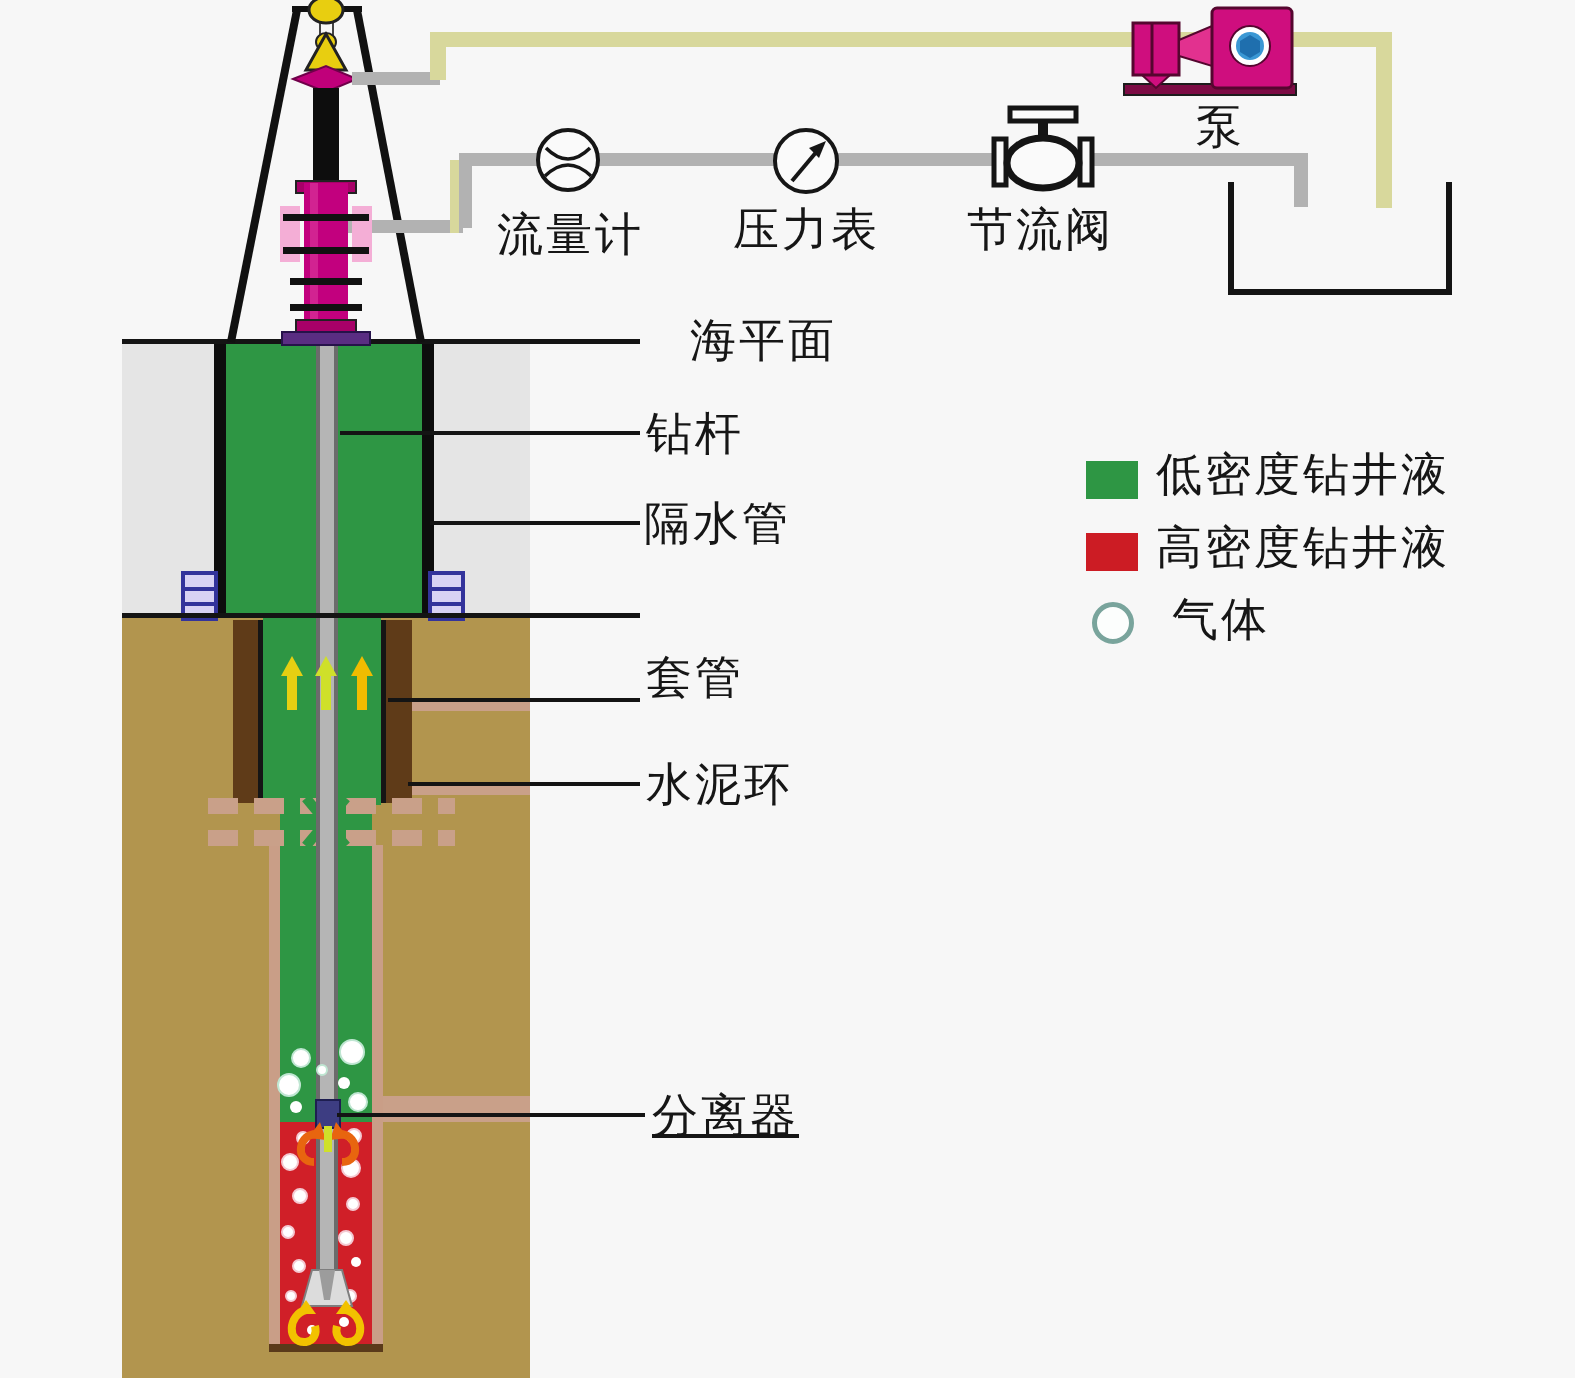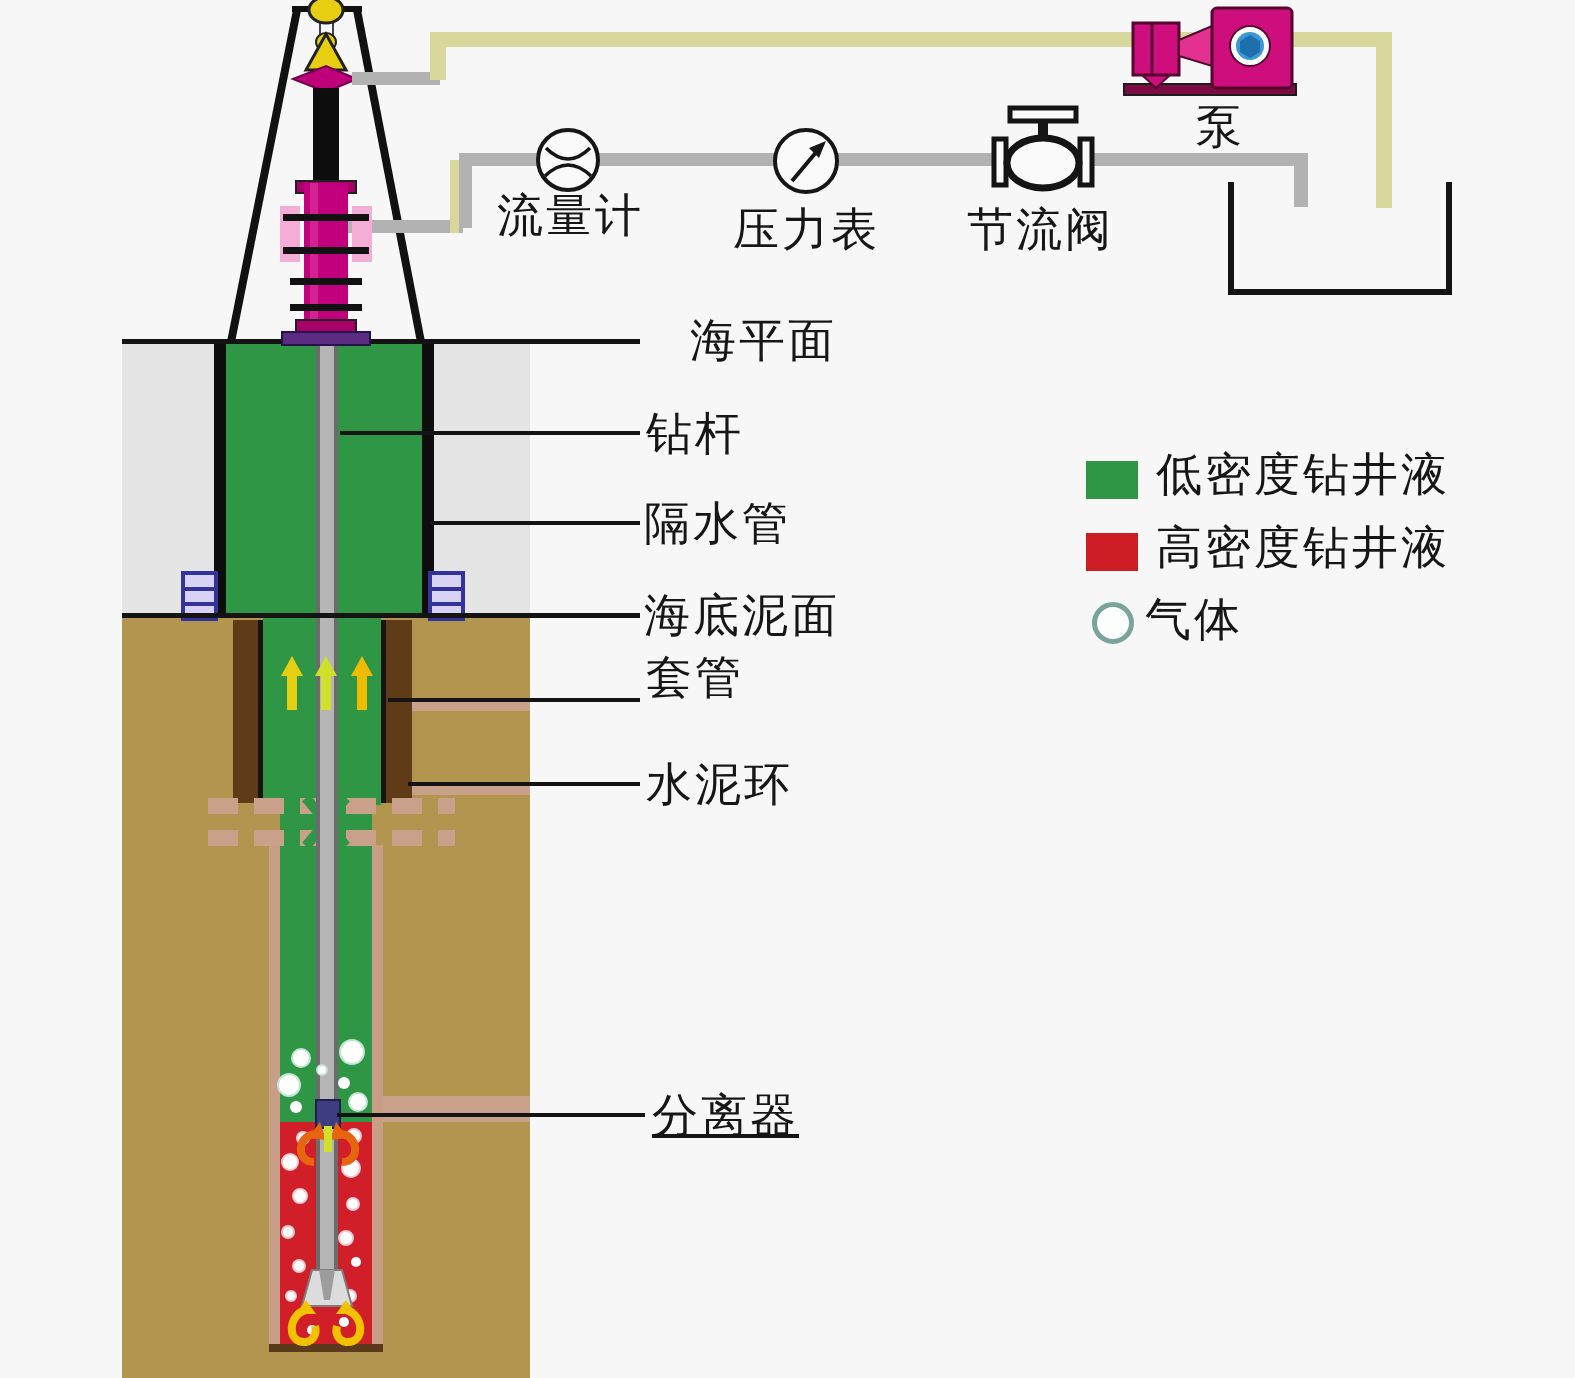--- a/index.html
+++ b/index.html
@@ -213,35 +213,34 @@
     <circle cx="1250" cy="46" r="20" fill="#ffffff" stroke="#55062f" stroke-width="2"></circle>
     <circle cx="1250" cy="46" r="14" fill="#3b98d4"></circle>
     <polygon points="1250,35 1260,41 1260,52 1250,58 1240,52 1240,41" fill="#1f6fae"></polygon>
   </g>
 
   <g>
     <path d="M1231,182 L1231,292 L1449,292 L1449,182" fill="none" stroke="#141414" stroke-width="6"></path>
   </g>
 </svg>
 
-  <div class="lbl" style="left:497px;top:192px;text-align:center;">流量计</div>
+  <div class="lbl" style="left:497px;top:211px;text-align:center;">流量计</div>
   <div class="lbl" style="left:733px;top:206px;">压力表</div>
   <div class="lbl" style="left:967px;top:206px;text-align:right;">节流阀</div>
   <div class="lbl" style="left:1196px;top:103px;">泵</div>
 
   <div class="lbl" style="left:642px;top:317px;margin-left:48px;">海平面</div>
   <div class="lbl" style="left:646px;top:410px;">钻杆</div>
   <div class="lbl" style="left:644px;top:500px;">隔水管</div>
-  <div class="lbl" style="left:644px;top:592px;">海底泥面</div>
   <div class="lbl" style="left:646px;top:654px;">套管</div>
   <div class="lbl" style="left:646px;top:761px;">水泥环</div>
   <div class="lbl" style="left:652px;top:1092px;text-decoration:underline;">分离器</div>
 
   <div>
     <div class="sw" style="left: 1086px; top: 461px; background: rgb(46, 150, 68);"></div>
     <div class="lbl" style="left:1156px;top:451px;">低密度钻井液</div>
     <div class="sw" style="left: 1086px; top: 533px; background: rgb(204, 28, 36);"></div>
     <div class="lbl" style="left:1156px;top:524px;">高密度钻井液</div>
     <div class="sw-circle" style="left: 1092px; top: 602px; border-color: rgb(121, 164, 156);"></div>
-    <div class="lbl" style="left:1145px;top:596px;">气体</div>
+    <div class="lbl" style="left:1172px;top:596px;">气体</div>
   </div>
 
 </div>
 
 </body></html>

